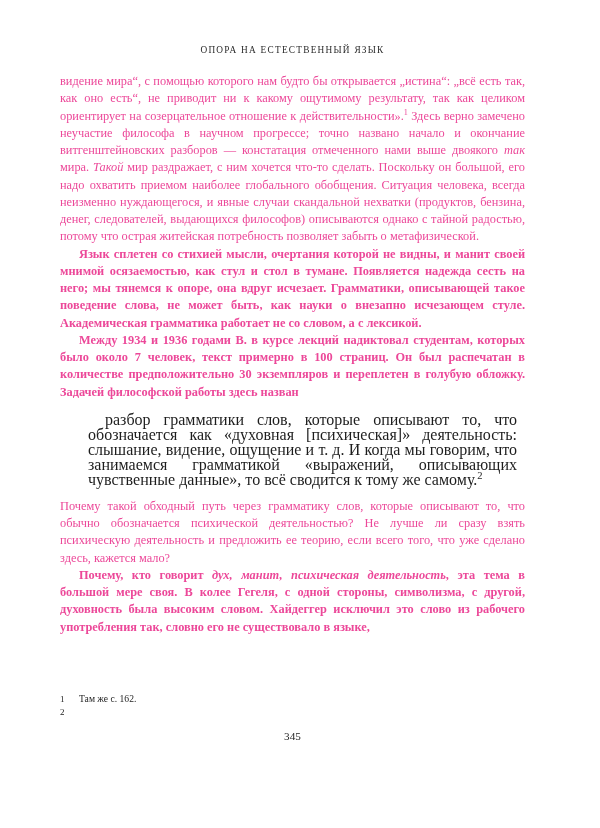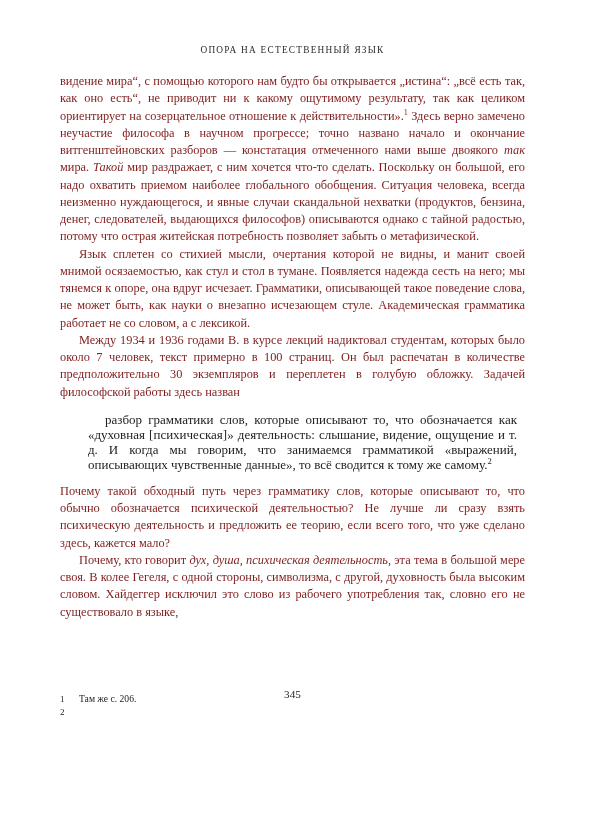--- a/index.html
+++ b/index.html
@@ -43,31 +43,31 @@
     width: 465px;
   }
 
   p.body {
     margin: 0;
     font-size: 12.35px;
     line-height: 17.25px;
     text-align: justify;
     text-justify: inter-word;
     hyphens: manual;
-    color: #7f1d1d;
+    color: #ec4899;
   }
-  p.body.indent { text-indent: 19px; }
+  p.body.indent { text-indent: 19px; font-weight: bold; }
   p.body.noindent { text-indent: 0; }
 
   
   .blockquote {
     margin: 11px 0 11px 0;
     padding-left: 28px;
     padding-right: 8px;
-    font-size: 13px;
+    font-size: 16px;
     line-height: 15.0px;
     text-align: justify;
     color: #1d1d1d;
     text-indent: 17px;
   }
 
   
   .footnotes {
     position: absolute;
     left: 60px;
@@ -84,21 +84,21 @@
   .fn-num {
     width: 19px;
     flex: 0 0 19px;
     font-size: 9.0px;
   }
   .fn-text { flex: 1 1 auto; }
 
   
   .folio {
     position: absolute;
-    top: 688px;
+    top: 730px;
     left: 60px;
     width: 465px;
     text-align: center;
     font-size: 11.2px;
     color: #1d1d1d;
   }
 
   i, em { font-style: italic; }
   sup {
     font-size: 0.66em;
@@ -118,28 +118,28 @@
     <p class="body noindent"><span>видение мира“, с помощью которого нам будто бы открывается „истина“: „всё есть так, как оно есть“, не приводит ни к какому ощутимому результату, так как целиком ориентирует на созерцательное отношение к действительности».</span><sup>1</sup><span> Здесь верно замечено неучастие философа в научном прогрессе; точно названо начало и окончание витгенштейновских разборов — констатация отмеченного нами выше двоякого </span><i>так</i><span> мира. </span><i>Такой</i><span> мир раздражает, с ним хочется что-то сделать. Поскольку он большой, его надо охватить приемом наиболее глобального обобщения. Ситуация человека, всегда неизменно нуждающегося, и явные случаи скандальной нехватки (продуктов, бензина, денег, следователей, выдающихся философов) описываются однако с тайной радостью, потому что острая житейская потребность позволяет забыть о метафизической.</span></p>
 
     <p class="body indent">Язык сплетен со стихией мысли, очертания которой не видны, и манит своей мнимой осязаемостью, как стул и стол в тумане. Появляется надежда сесть на него; мы тянемся к опоре, она вдруг исчезает. Грамматики, описывающей такое поведение слова, не может быть, как науки о внезапно исчезающем стуле. Академическая грамматика работает не со словом, а с лексикой.</p>
 
     <p class="body indent">Между 1934 и 1936 годами В. в курсе лекций надиктовал студентам, которых было около 7 человек, текст примерно в 100 страниц. Он был распечатан в количестве предположительно 30 экземпляров и переплетен в голубую обложку. Задачей философской работы здесь назван</p>
 
     <div class="blockquote"><span>разбор грамматики слов, которые описывают то, что обозначается как «духовная [психическая]» деятельность: слышание, видение, ощущение и т. д. И когда мы говорим, что занимаемся грамматикой «выражений, описывающих чувственные данные», то всё сводится к тому же самому.</span><sup>2</sup></div>
 
     <p class="body noindent">Почему такой обходный путь через грамматику слов, которые описывают то, что обычно обозначается психической деятельностью? Не лучше ли сразу взять психическую деятельность и предложить ее теорию, если всего того, что уже сделано здесь, кажется мало?</p>
 
-    <p class="body indent"><span>Почему, кто говорит </span><i>дух, душа, психическая деятельность</i><span>, эта тема в большой мере своя. В колее Гегеля, с одной стороны, символизма, с другой, духовность была высоким словом. Хайдеггер исключил это слово из рабочего употребления так, словно его не существовало в языке,</span></p>
+    <p class="body indent"><span>Почему, кто говорит </span><i>дух, манит, психическая деятельность</i><span>, эта тема в большой мере своя. В колее Гегеля, с одной стороны, символизма, с другой, духовность была высоким словом. Хайдеггер исключил это слово из рабочего употребления так, словно его не существовало в языке,</span></p>
 
   </div>
 
   <div class="footnotes">
     <div class="footnote">
       <span class="fn-num">1</span>
-      <span class="fn-text">Там же с. 206.</span>
+      <span class="fn-text">Там же с. 162.</span>
     </div>
     <div class="footnote">
       <span class="fn-num">2</span>
     </div>
   </div>
 
   <div class="folio">345</div>
 
 </div>
 

